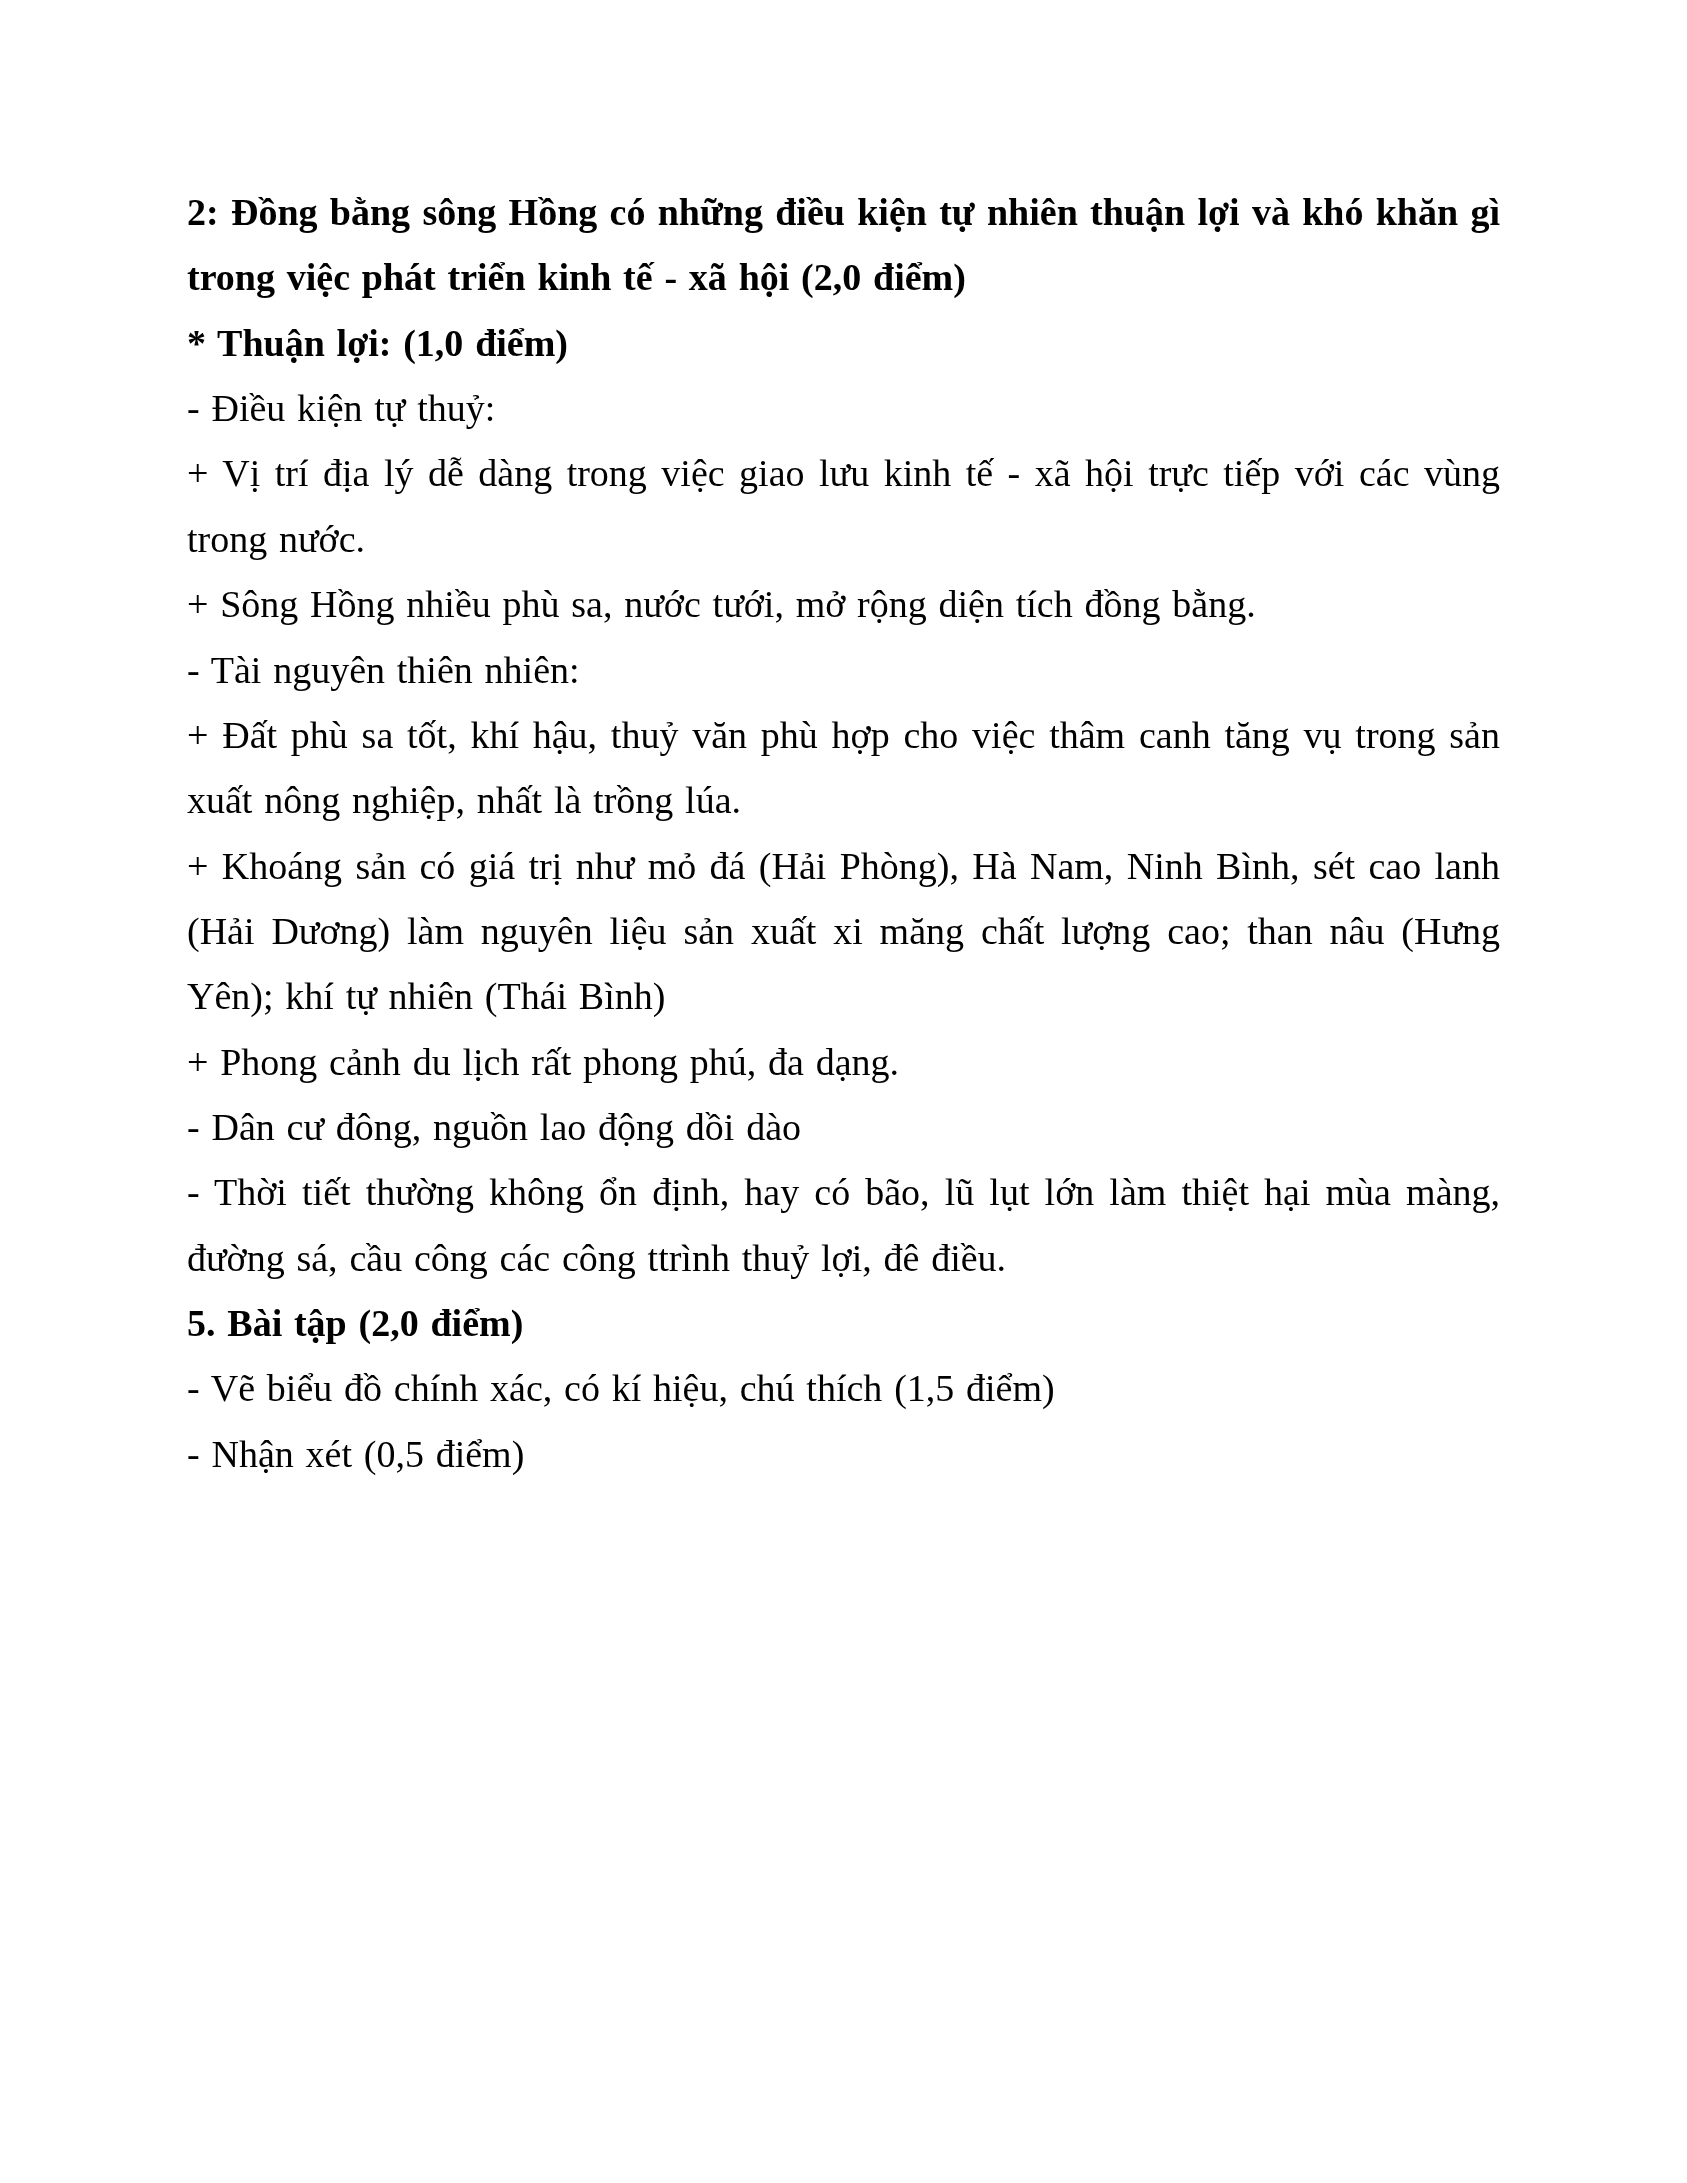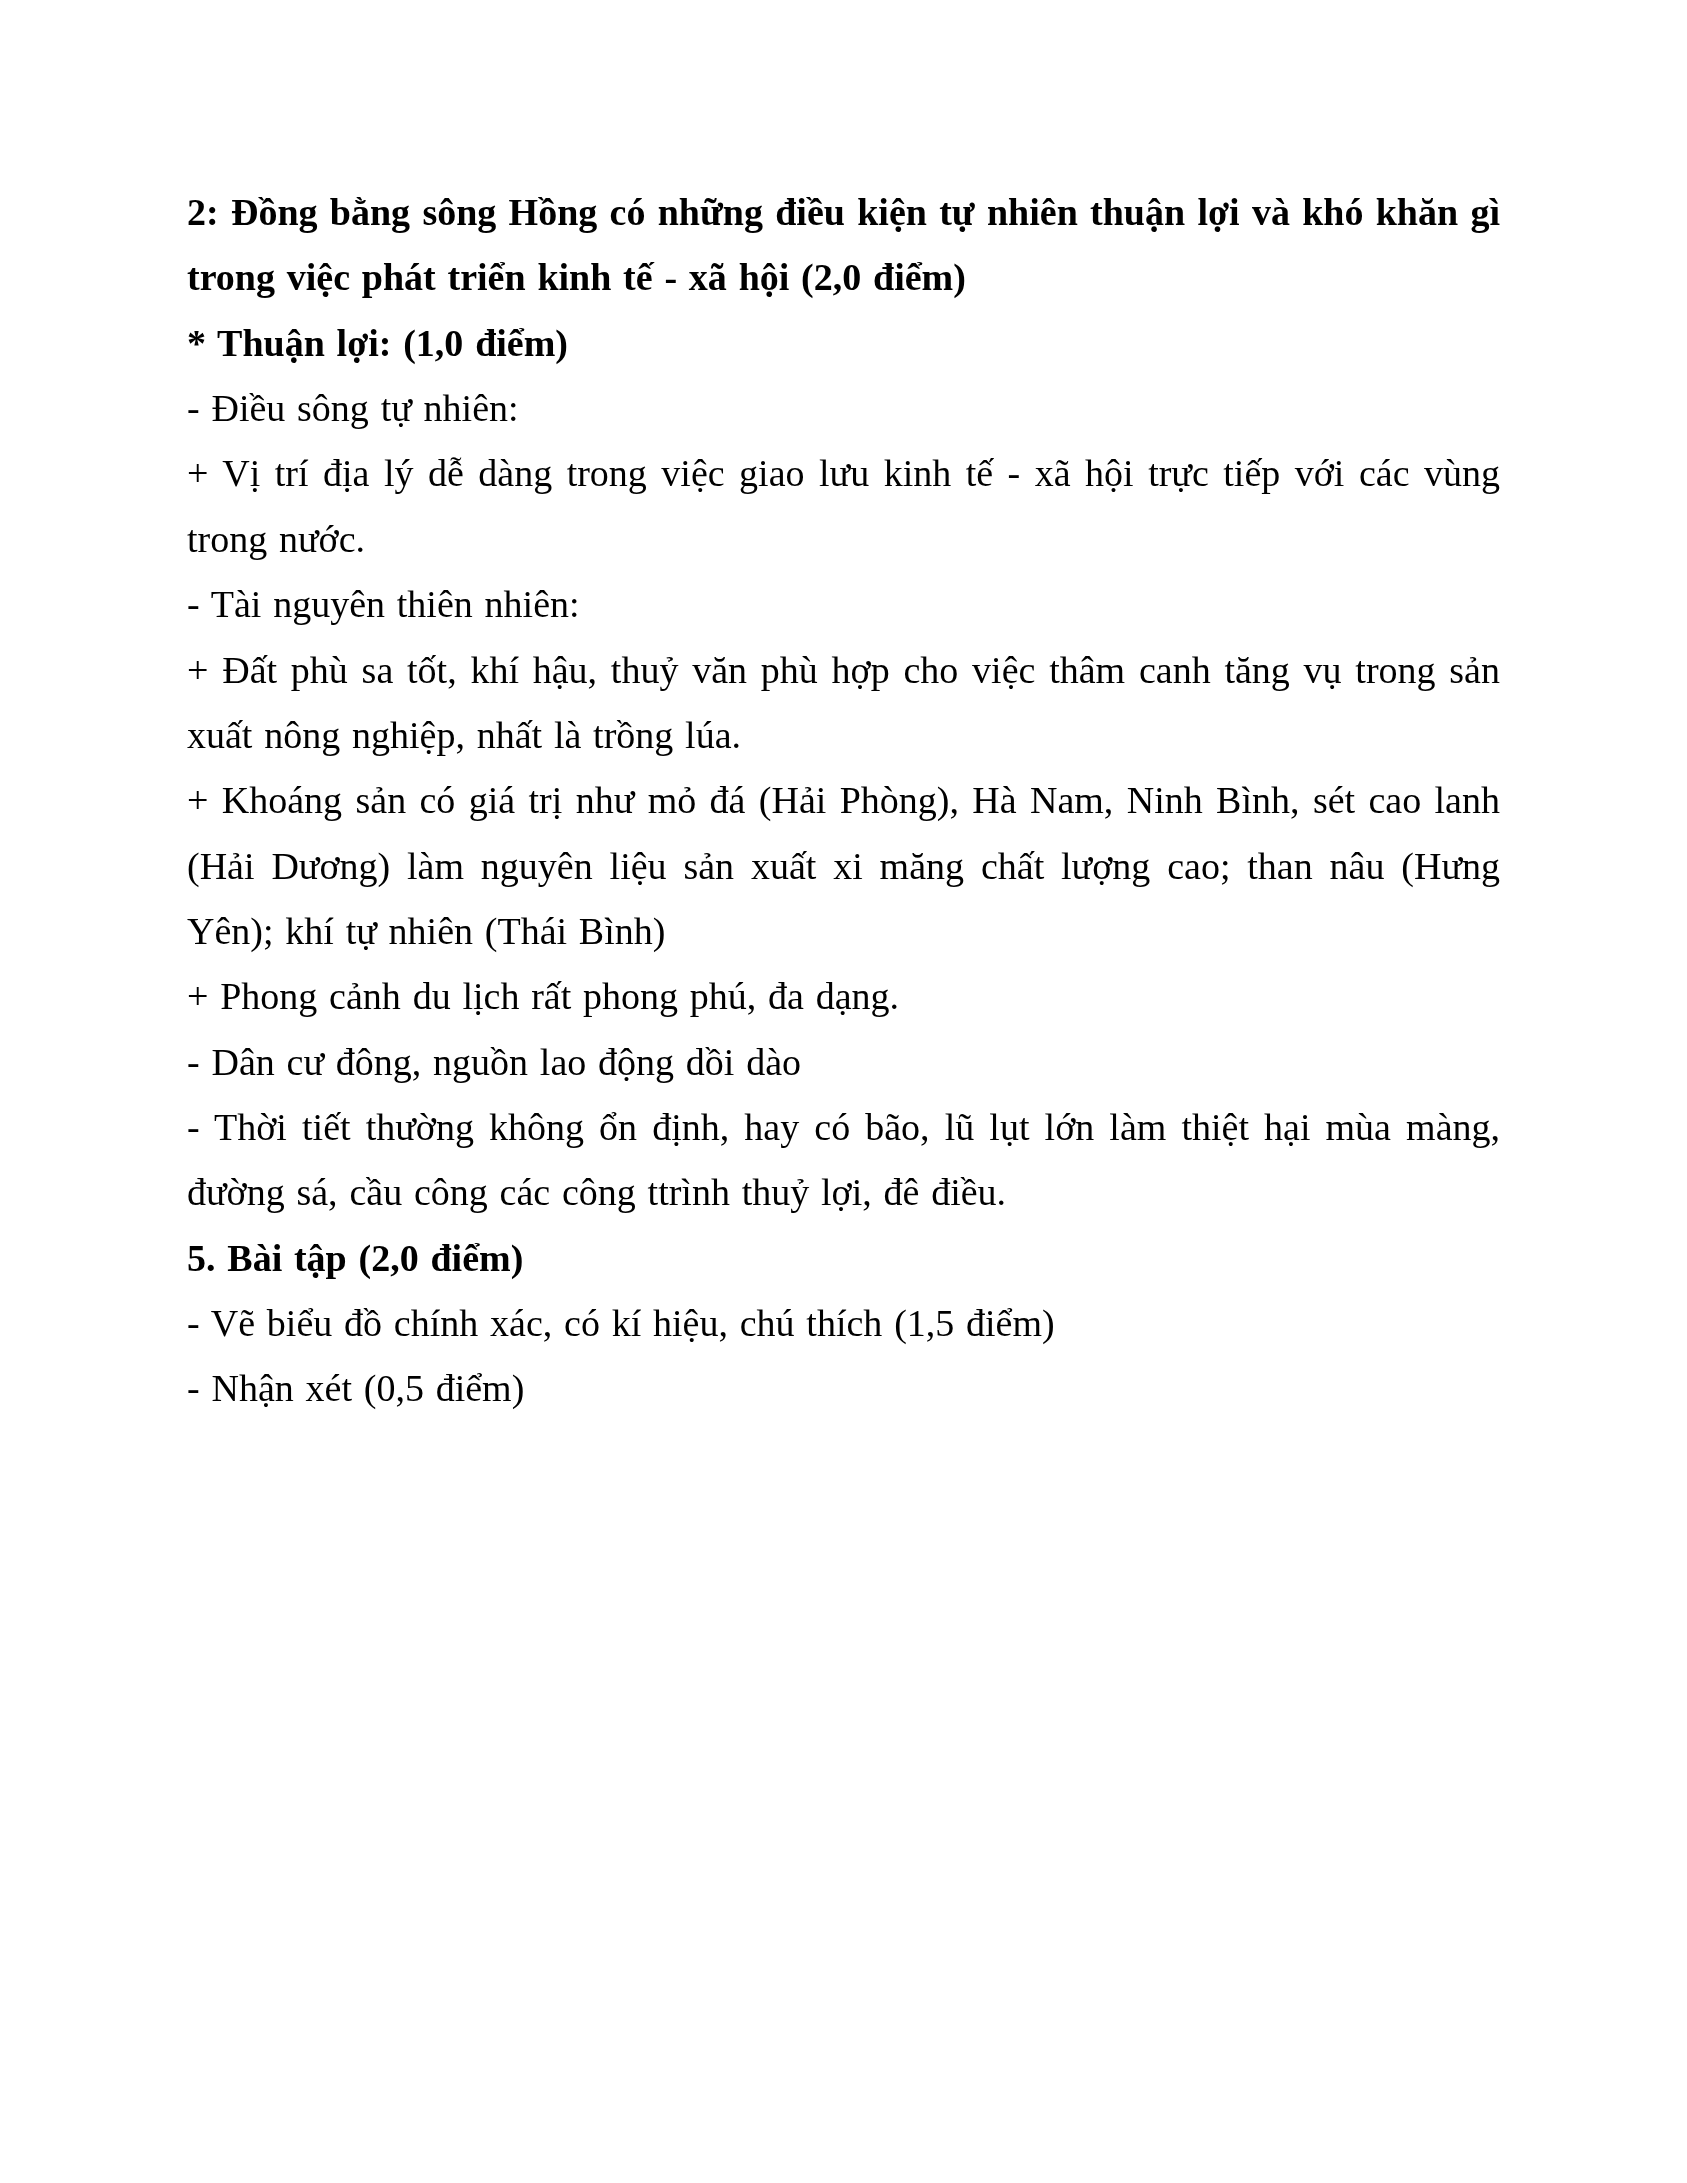--- a/index.html
+++ b/index.html
@@ -33,22 +33,23 @@
   .para.indented {
     text-indent: 9.3px;
   }
 </style>
 </head>
 <body>
 
 <div class="page">
   <p class="para bold">2: Đồng bằng sông Hồng có những điều kiện tự nhiên thuận lợi và khó khăn gì trong việc phát triển kinh tế - xã hội (2,0 điểm)</p>
   <p class="para bold">* Thuận lợi: (1,0 điểm)</p>
-  <p class="para">- Điều sông tự nhiên:</p>
+  <p class="para">- Điều kiện tự thuỷ:</p>
   <p class="para">+ Vị trí địa lý dễ dàng trong việc giao lưu kinh tế - xã hội trực tiếp với các vùng trong nước.</p>
+  <p class="para">+ Sông Hồng nhiều phù sa, nước tưới, mở rộng diện tích đồng bằng.</p>
   <p class="para">- Tài nguyên thiên nhiên:</p>
   <p class="para">+ Đất phù sa tốt, khí hậu, thuỷ văn phù hợp cho việc thâm canh tăng vụ trong sản xuất nông nghiệp, nhất là trồng lúa.</p>
   <p class="para">+ Khoáng sản có giá trị như mỏ đá (Hải Phòng), Hà Nam, Ninh Bình, sét cao lanh (Hải Dương) làm nguyên liệu sản xuất xi măng chất lượng cao; than nâu (Hưng Yên); khí tự nhiên (Thái Bình)</p>
   <p class="para">+ Phong cảnh du lịch rất phong phú, đa dạng.</p>
   <p class="para">- Dân cư đông, nguồn lao động dồi dào</p>
   <p class="para">- Thời tiết thường không ổn định, hay có bão, lũ lụt lớn làm thiệt hại mùa màng, đường sá, cầu công các công ttrình thuỷ lợi, đê điều.</p>
   <p class="para bold">5. Bài tập (2,0 điểm)</p>
   <p class="para">- Vẽ biểu đồ chính xác, có kí hiệu, chú thích (1,5 điểm)</p>
   <p class="para">- Nhận xét (0,5 điểm)</p>
 </div>

